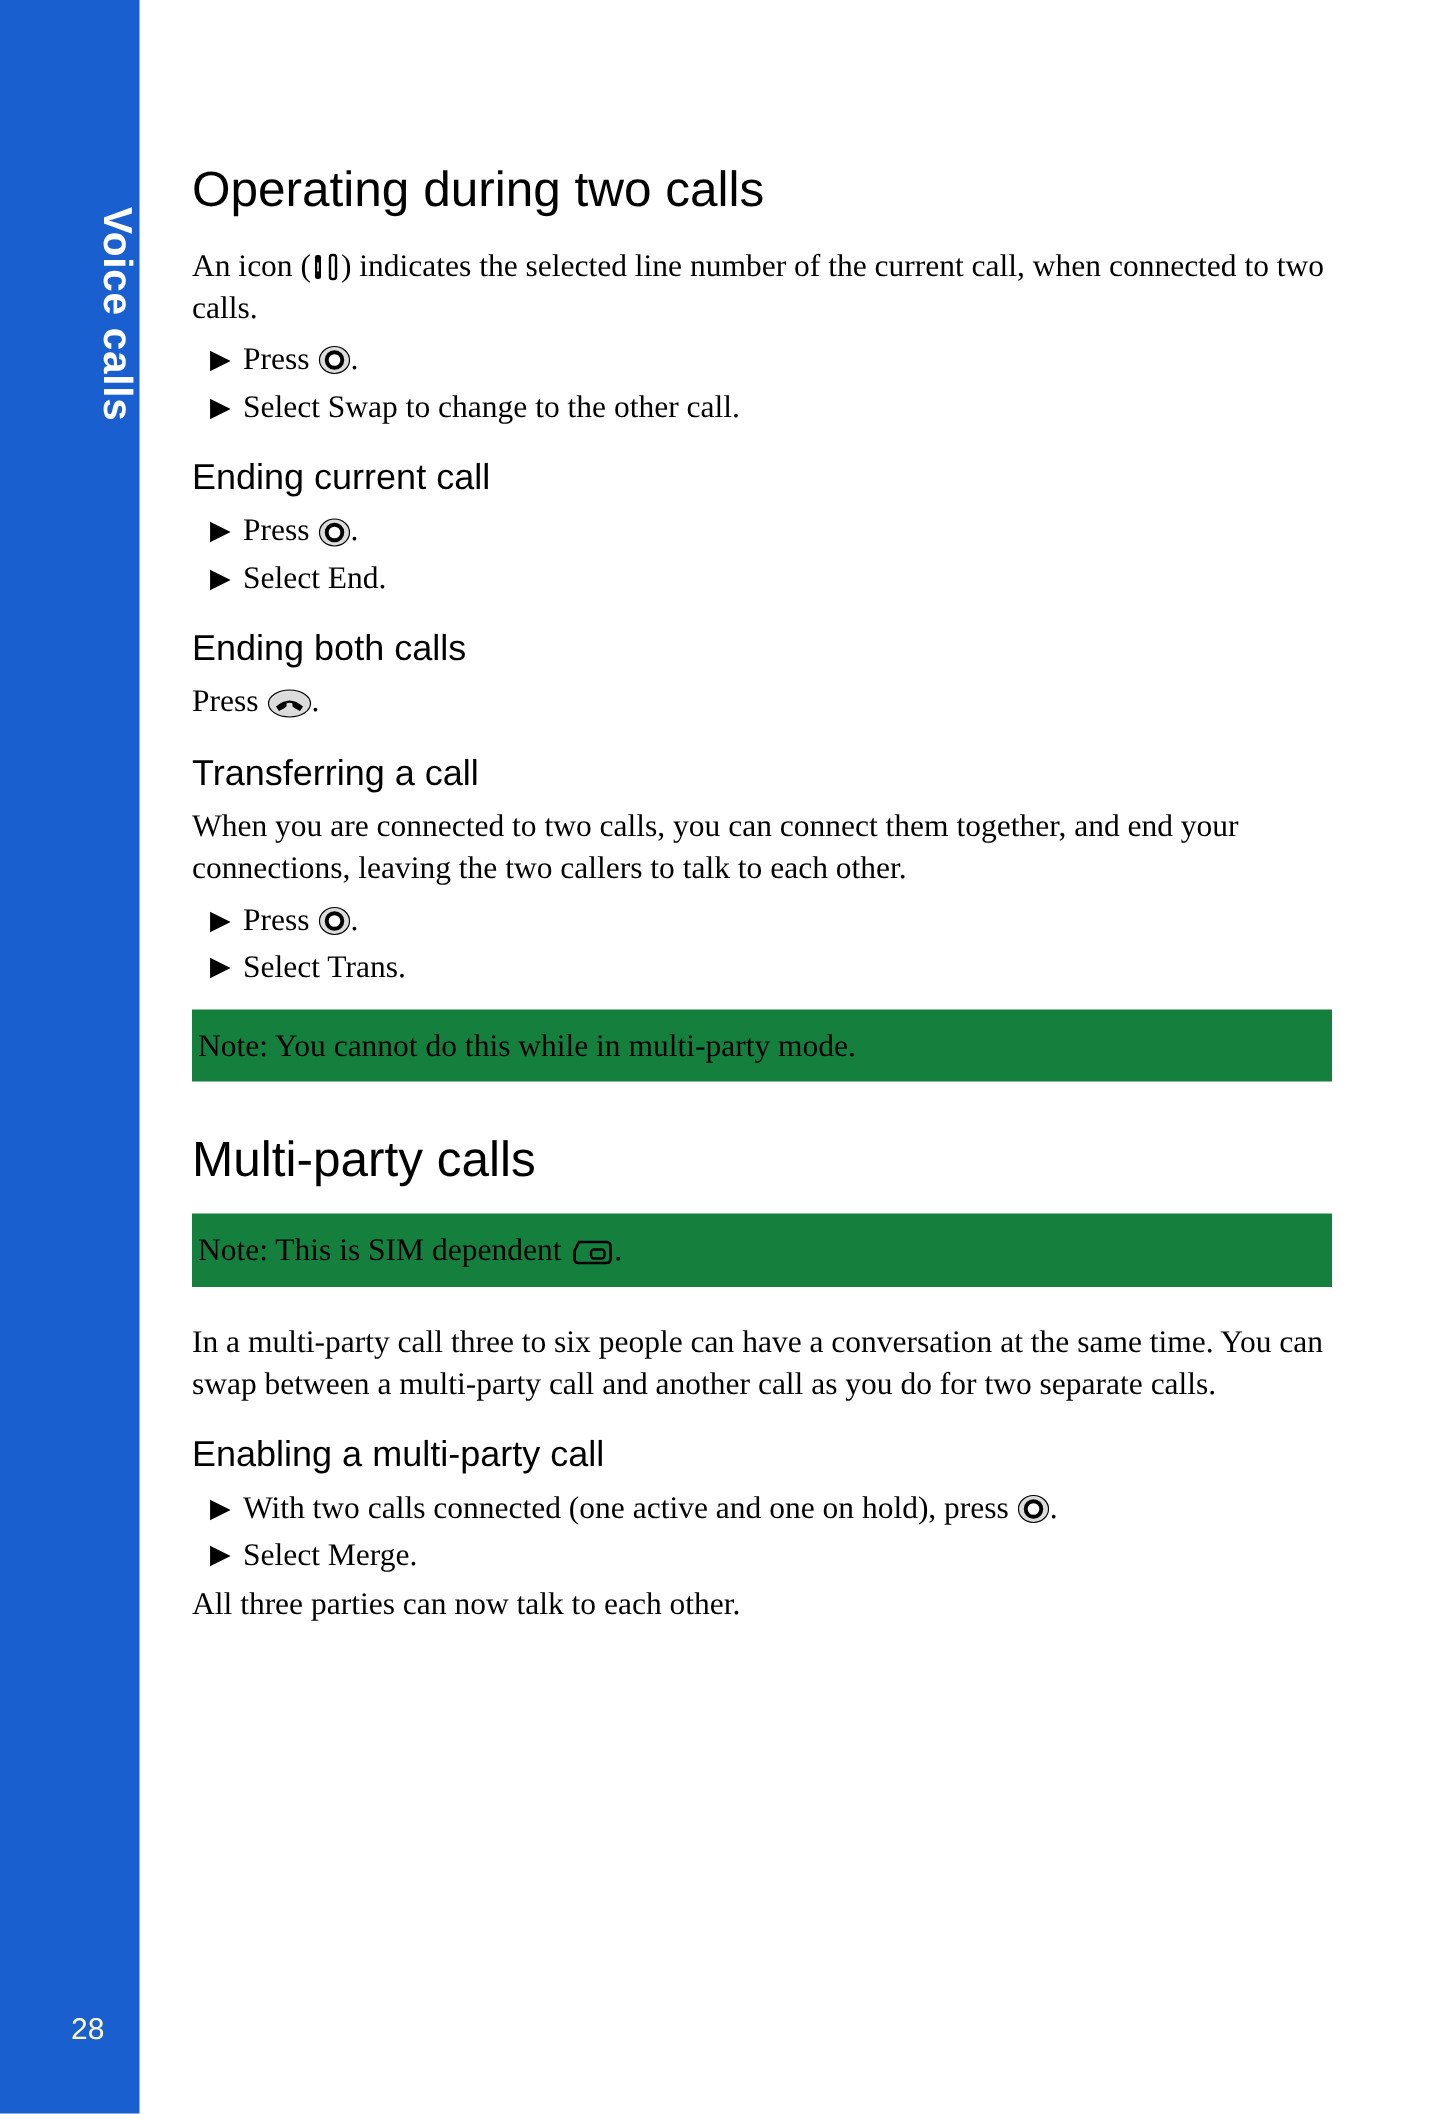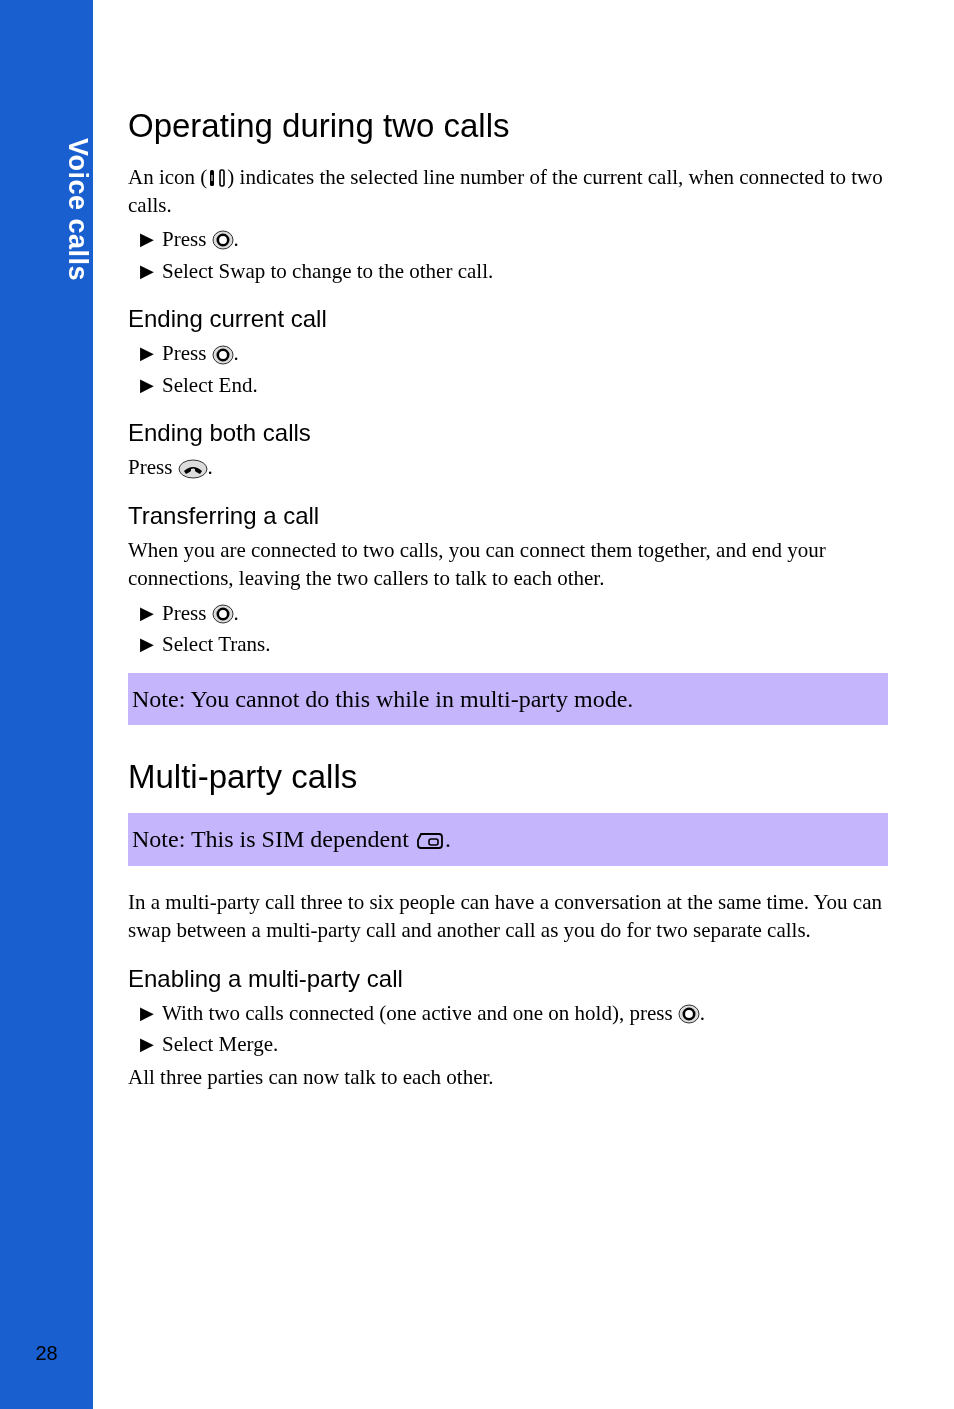--- a/index.html
+++ b/index.html
@@ -28,24 +28,24 @@
     font-family: Arial, Helvetica, sans-serif;
     font-weight: bold;
     font-size: 27px;
     letter-spacing: 0.5px;
     writing-mode: vertical-rl;
     white-space: nowrap;
   }
   .page-num {
     position: absolute;
     bottom: 44px;
-    left: 0;
+    left: 12px;
     width: 93px;
     text-align: center;
-    color: #000000;
+    color: #fef9c3;
     font-family: Arial, Helvetica, sans-serif;
     font-size: 20px;
   }
   .content {
     position: absolute;
     left: 128px;
     top: 86px;
     width: 760px;
     font-size: 21px;
     line-height: 1.35;
@@ -77,24 +77,24 @@
   .bullet {
     display: inline-block;
     width: 22px;
     font-size: 18px;
     line-height: 1;
     flex: 0 0 22px;
   }
   .step-text { flex: 1; }
   b { font-weight: normal; }
   .note-box {
-    background: #c4b5fd;
+    background: #15803d;
     padding: 10px 10px 10px 4px;
     margin: 14px 0 8px 0;
-    font-size: 24px;
+    font-size: 21px;
   }
   .icon {
     display: inline-block;
     vertical-align: middle;
     position: relative;
     top: -1px;
   }
   .icon svg { display: block; }
 </style>
 </head>

